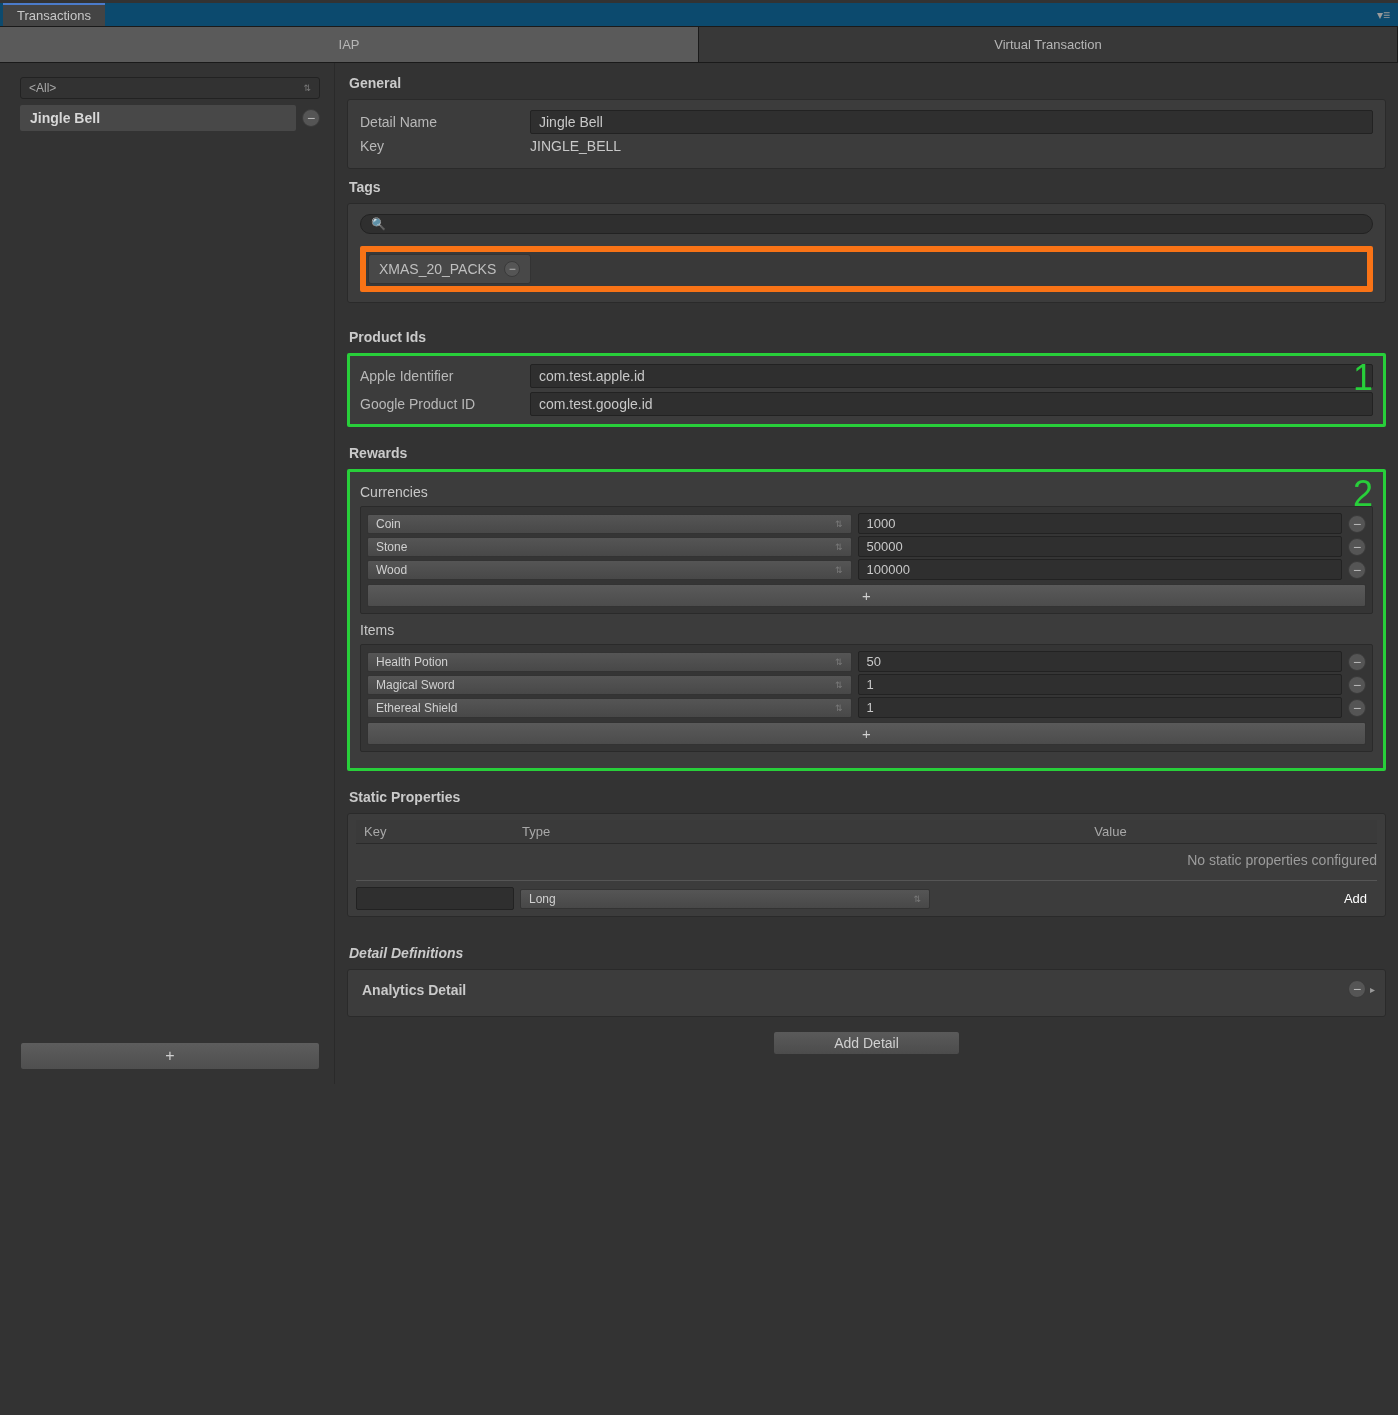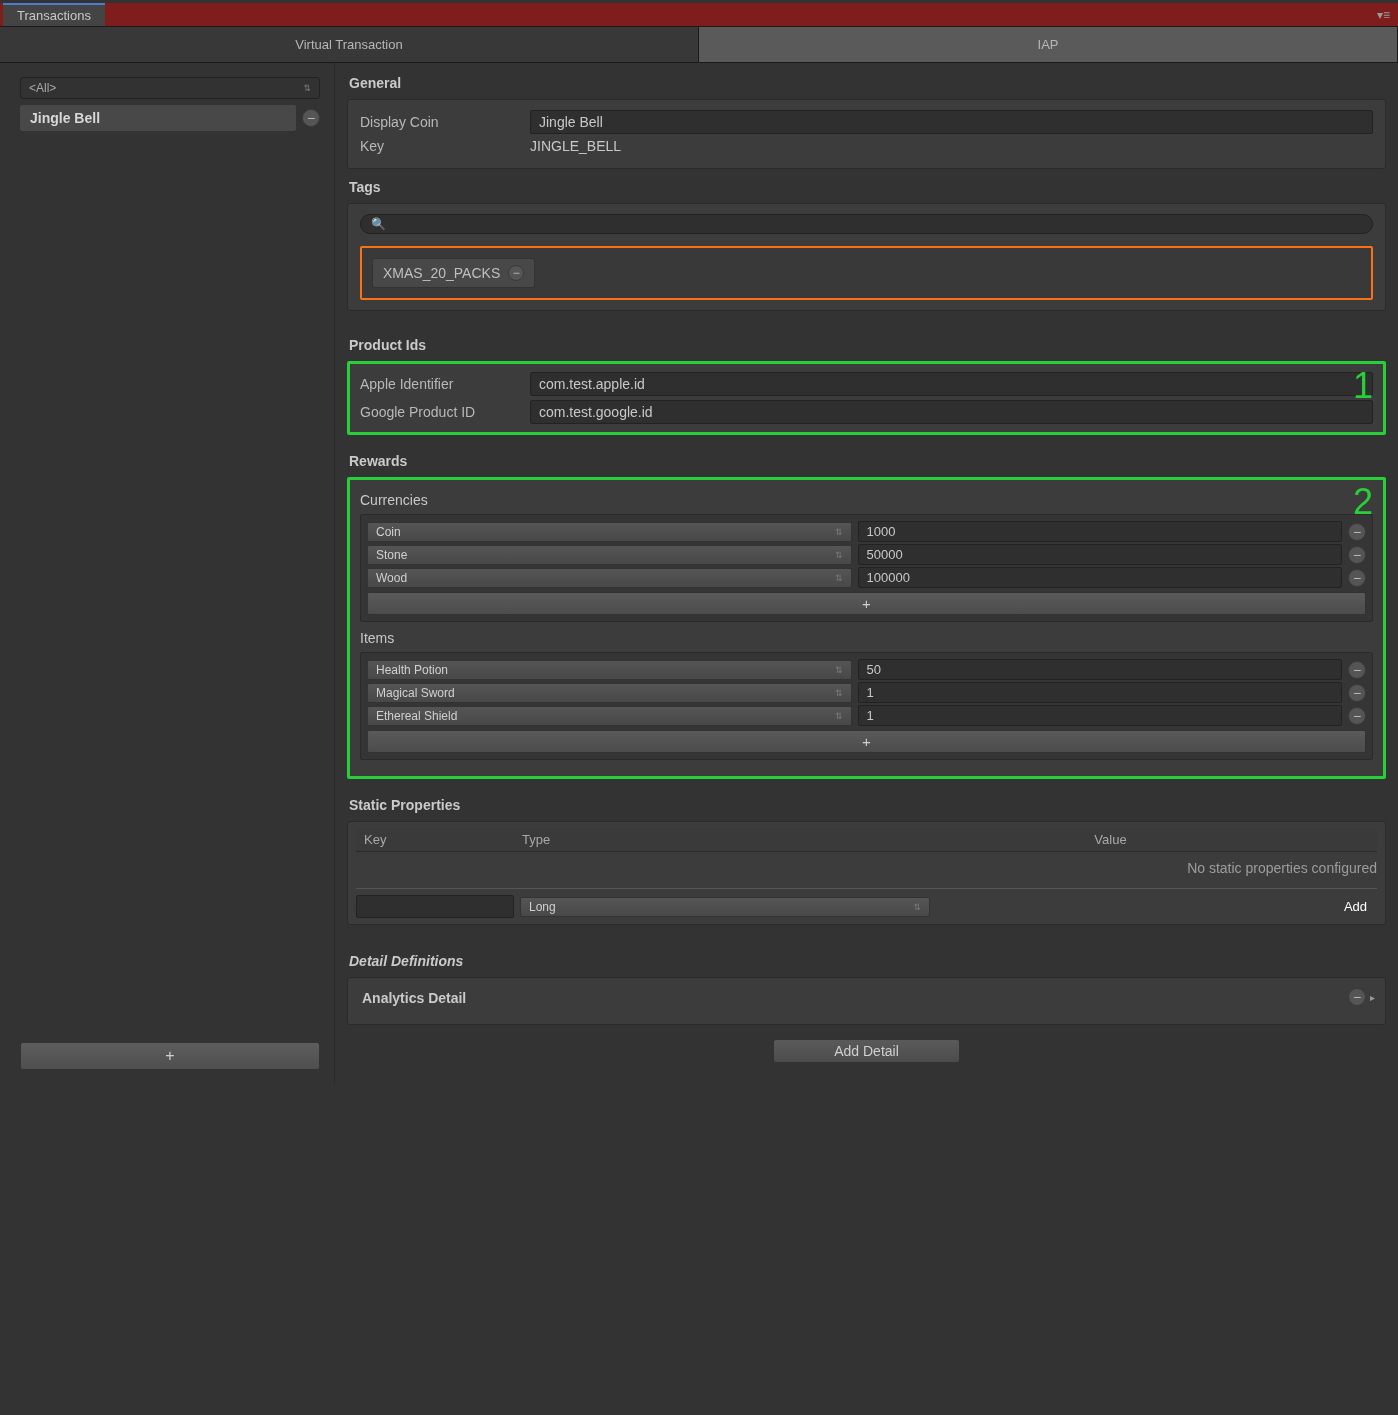--- a/index.html
+++ b/index.html
@@ -14,21 +14,21 @@
   }
   .window {
     width: 100%;
     height: 1084px;
     display: flex;
     flex-direction: column;
     border-top: 3px solid #333;
   }
   .titlebar {
     height: 24px;
-    background: #7f1d1d;
+    background: #0c4a6e;
     display: flex;
     align-items: center;
     justify-content: space-between;
     border-bottom: 1px solid #1a1a1a;
   }
   .title-tab {
     background: #444444;
     color: #c8c8c8;
     padding: 3px 14px;
     font-size: 13px;
@@ -347,22 +347,22 @@
 <body>
 
 <div class="window">
 
   <div class="titlebar">
     <div class="title-tab">Transactions</div>
     <div class="titlebar-right">▾≡</div>
   </div>
 
   <div class="main-tabs">
+    <div class="main-tab active">IAP</div>
     <div class="main-tab">Virtual Transaction</div>
-    <div class="main-tab active">IAP</div>
   </div>
 
   <div class="content">
 
     <div class="sidebar">
       <div class="sidebar-top">
         <div class="dark-select">
           <span>&lt;All&gt;</span>
           <span class="select-caret">⇅</span>
         </div>
@@ -376,35 +376,35 @@
       <div class="sidebar-add">
         <div class="btn-wide">+</div>
       </div>
     </div>
 
     <div class="details">
 
       <div class="section-title">General</div>
       <div class="panel">
         <div class="kv-row">
-          <div class="kv-label">Display Coin</div>
+          <div class="kv-label">Detail Name</div>
           <input class="text-input" value="Jingle Bell" style="">
         </div>
         <div class="kv-row">
           <div class="kv-label">Key</div>
           <div class="kv-value-plain">JINGLE_BELL</div>
         </div>
       </div>
 
       <div class="section-title">Tags</div>
       <div class="panel">
         <div class="search-box">
           <span class="search-icon">🔍</span>
         </div>
-        <div style="border:2px solid #f97316; padding:10px; border-radius:2px; background:#393939;">
+        <div style="border:6px solid #f97316; padding:2px; border-radius:2px; background:#393939;">
           <div class="tag-chip">
             <span>XMAS_20_PACKS</span>
             <div class="remove-btn" style="width:16px;height:16px;font-size:12px;">−</div>
           </div>
         </div>
       </div>
 
       <div class="section-title" style="margin-top:16px;">Product Ids</div>
       <div class="highlight-box" style="background:#3c3c3c;">
         <div class="highlight-num">1</div>

